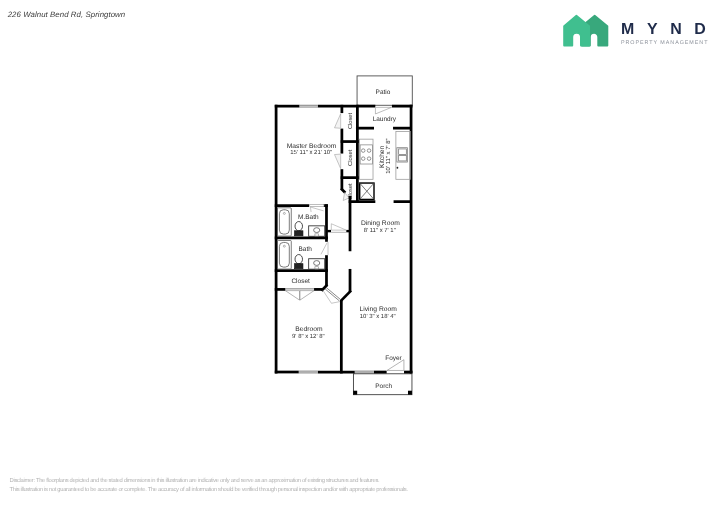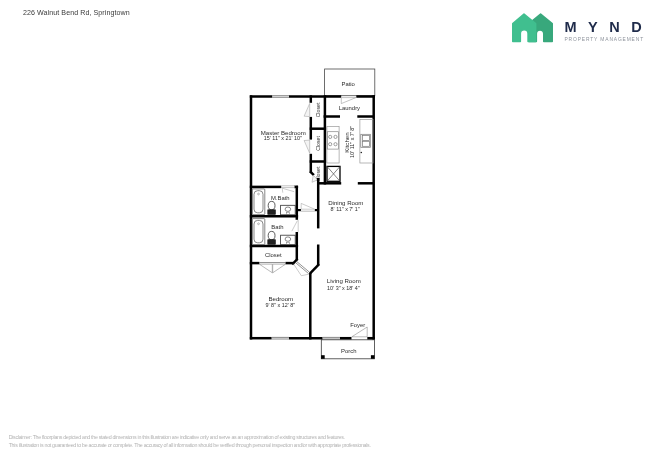--- a/index.html
+++ b/index.html
@@ -2,21 +2,21 @@
 <html><head>
 <meta charset="utf-8">
 <style>
   html,body{margin:0;padding:0;}
   body{width:650px;height:460px;background:#ffffff;font-family:"Liberation Sans",sans-serif;position:relative;overflow:hidden;}
   .abs{position:absolute;}
 </style>
 </head>
 <body>
 
-<div class="abs" style="left:23px;top:10px;font-size:7.1px;line-height:1;letter-spacing:0.07px;color:#3a3a3a;">226 Walnut Bend Rd, Springtown</div>
+<div class="abs" style="left:7px;top:10px;font-size:7.1px;line-height:1;letter-spacing:0.07px;color:#3a3a3a;font-style:italic;">226 Walnut Bend Rd, Springtown</div>
 
 <svg class="abs" style="left:508px;top:10px;" width="50" height="36" viewBox="0 0 50 36">
   <path d="M 28.2 4.2 L 39.8 31.4 L 21.0 31.4 Z" fill="none"></path>
   <path d="M 21.0 31.4 L 21.0 13.7 L 32.6 4.2 L 44.2 13.7 L 44.2 31.4 L 35.8 31.4 L 35.8 23.7 A 3.75 3.75 0 0 0 28.3 23.7 L 28.3 31.4 Z" fill="#38a87c" stroke="#38a87c" stroke-width="1.6" stroke-linejoin="round"></path>
   <path d="M 4.8 31.4 L 4.8 13.7 L 16.0 4.2 L 27.6 13.7 L 27.6 31.4 L 20.1 31.4 L 20.1 23.7 A 3.85 3.85 0 0 0 12.3 23.7 L 12.3 31.4 Z" fill="#40bf8f" stroke="#40bf8f" stroke-width="1.6" stroke-linejoin="round"></path>
 </svg>
 
 <div class="abs" style="left:564.5px;top:19.2px;font-size:14.5px;line-height:1.2;font-weight:bold;letter-spacing:11.5px;color:#1f2b4a;white-space:nowrap;">MYND</div>
 
 <div class="abs" style="left:564.5px;top:37.9px;font-size:4.9px;line-height:1;letter-spacing:0.86px;color:#8d929b;white-space:nowrap;">PROPERTY MANAGEMENT</div>

